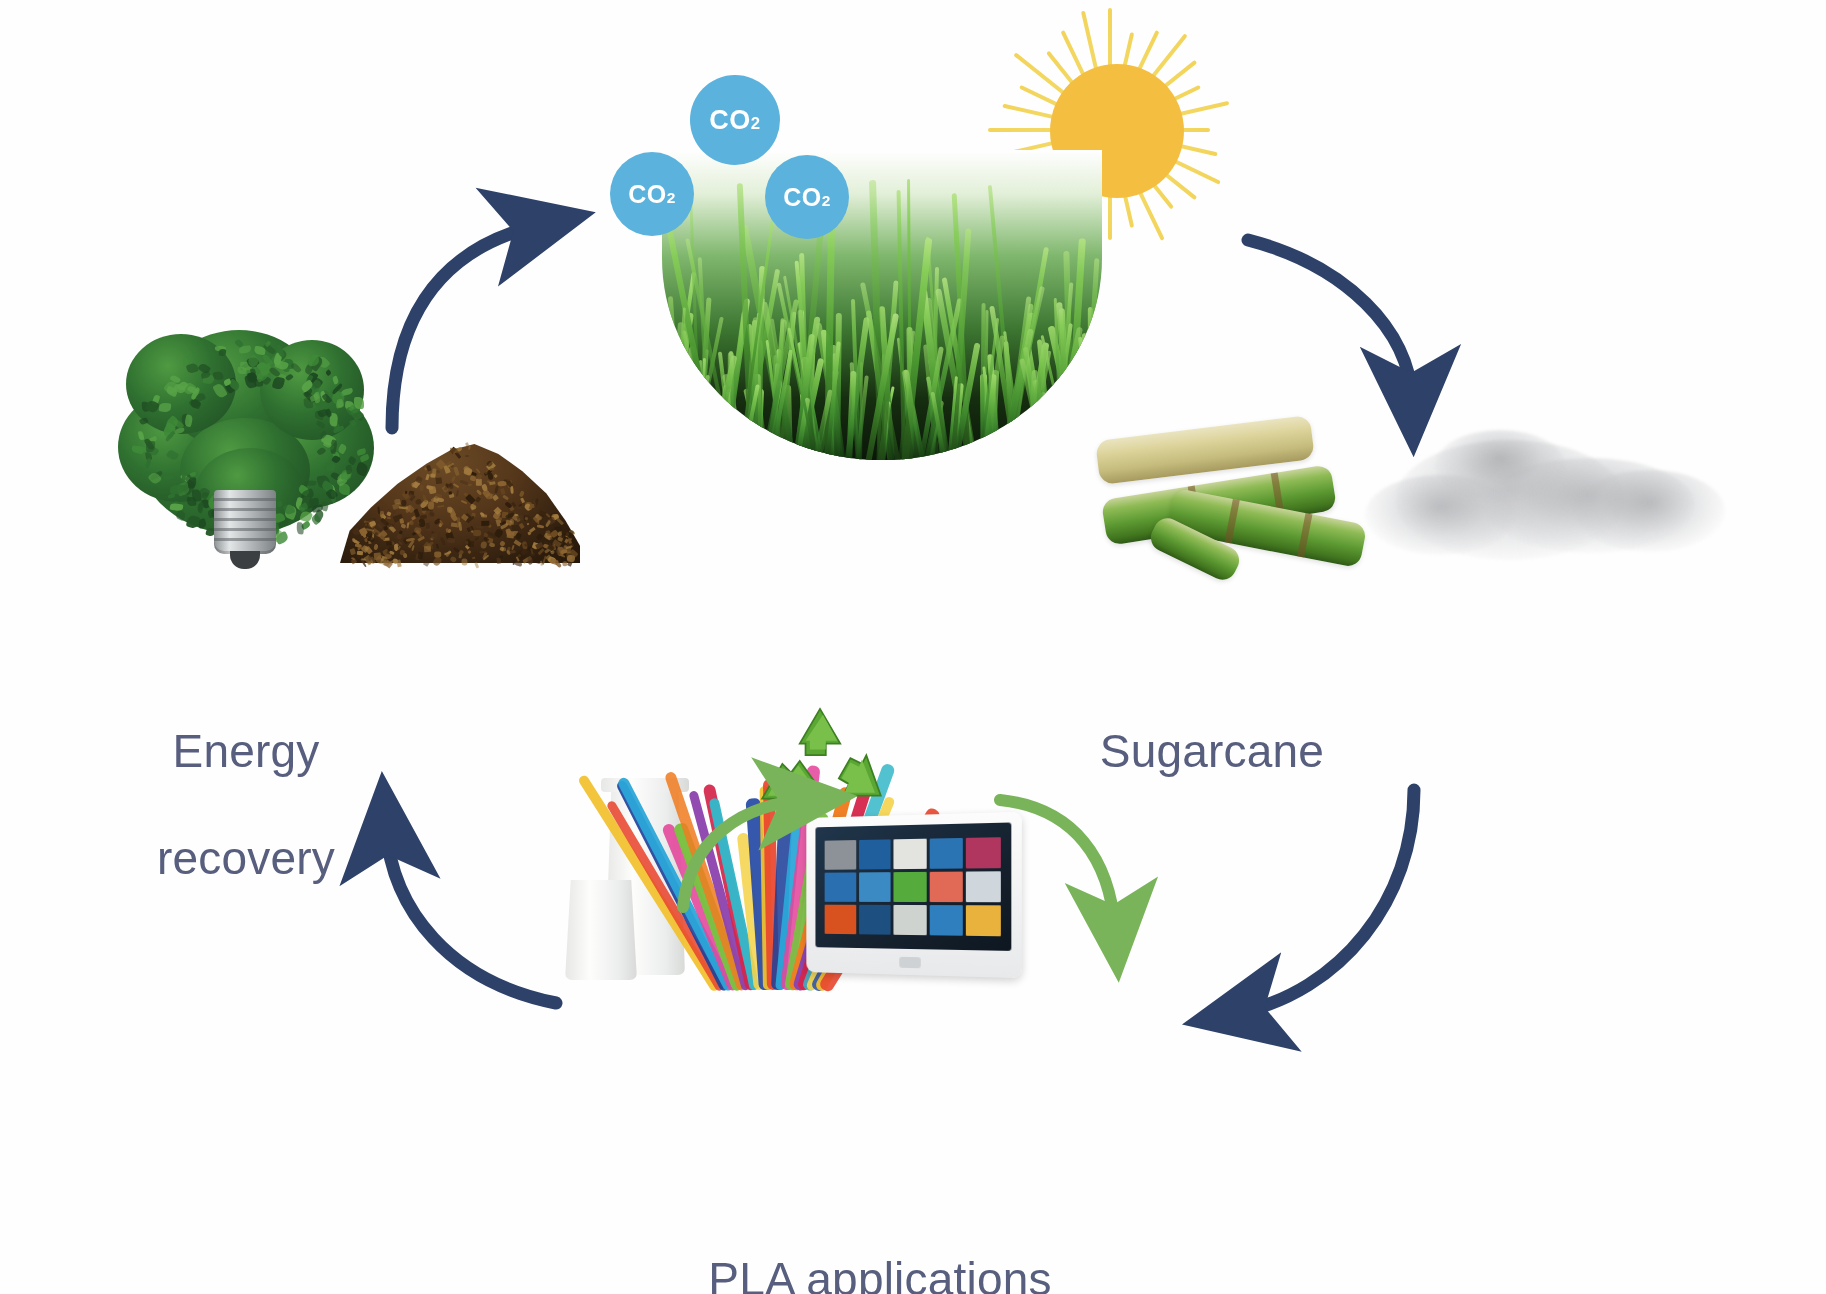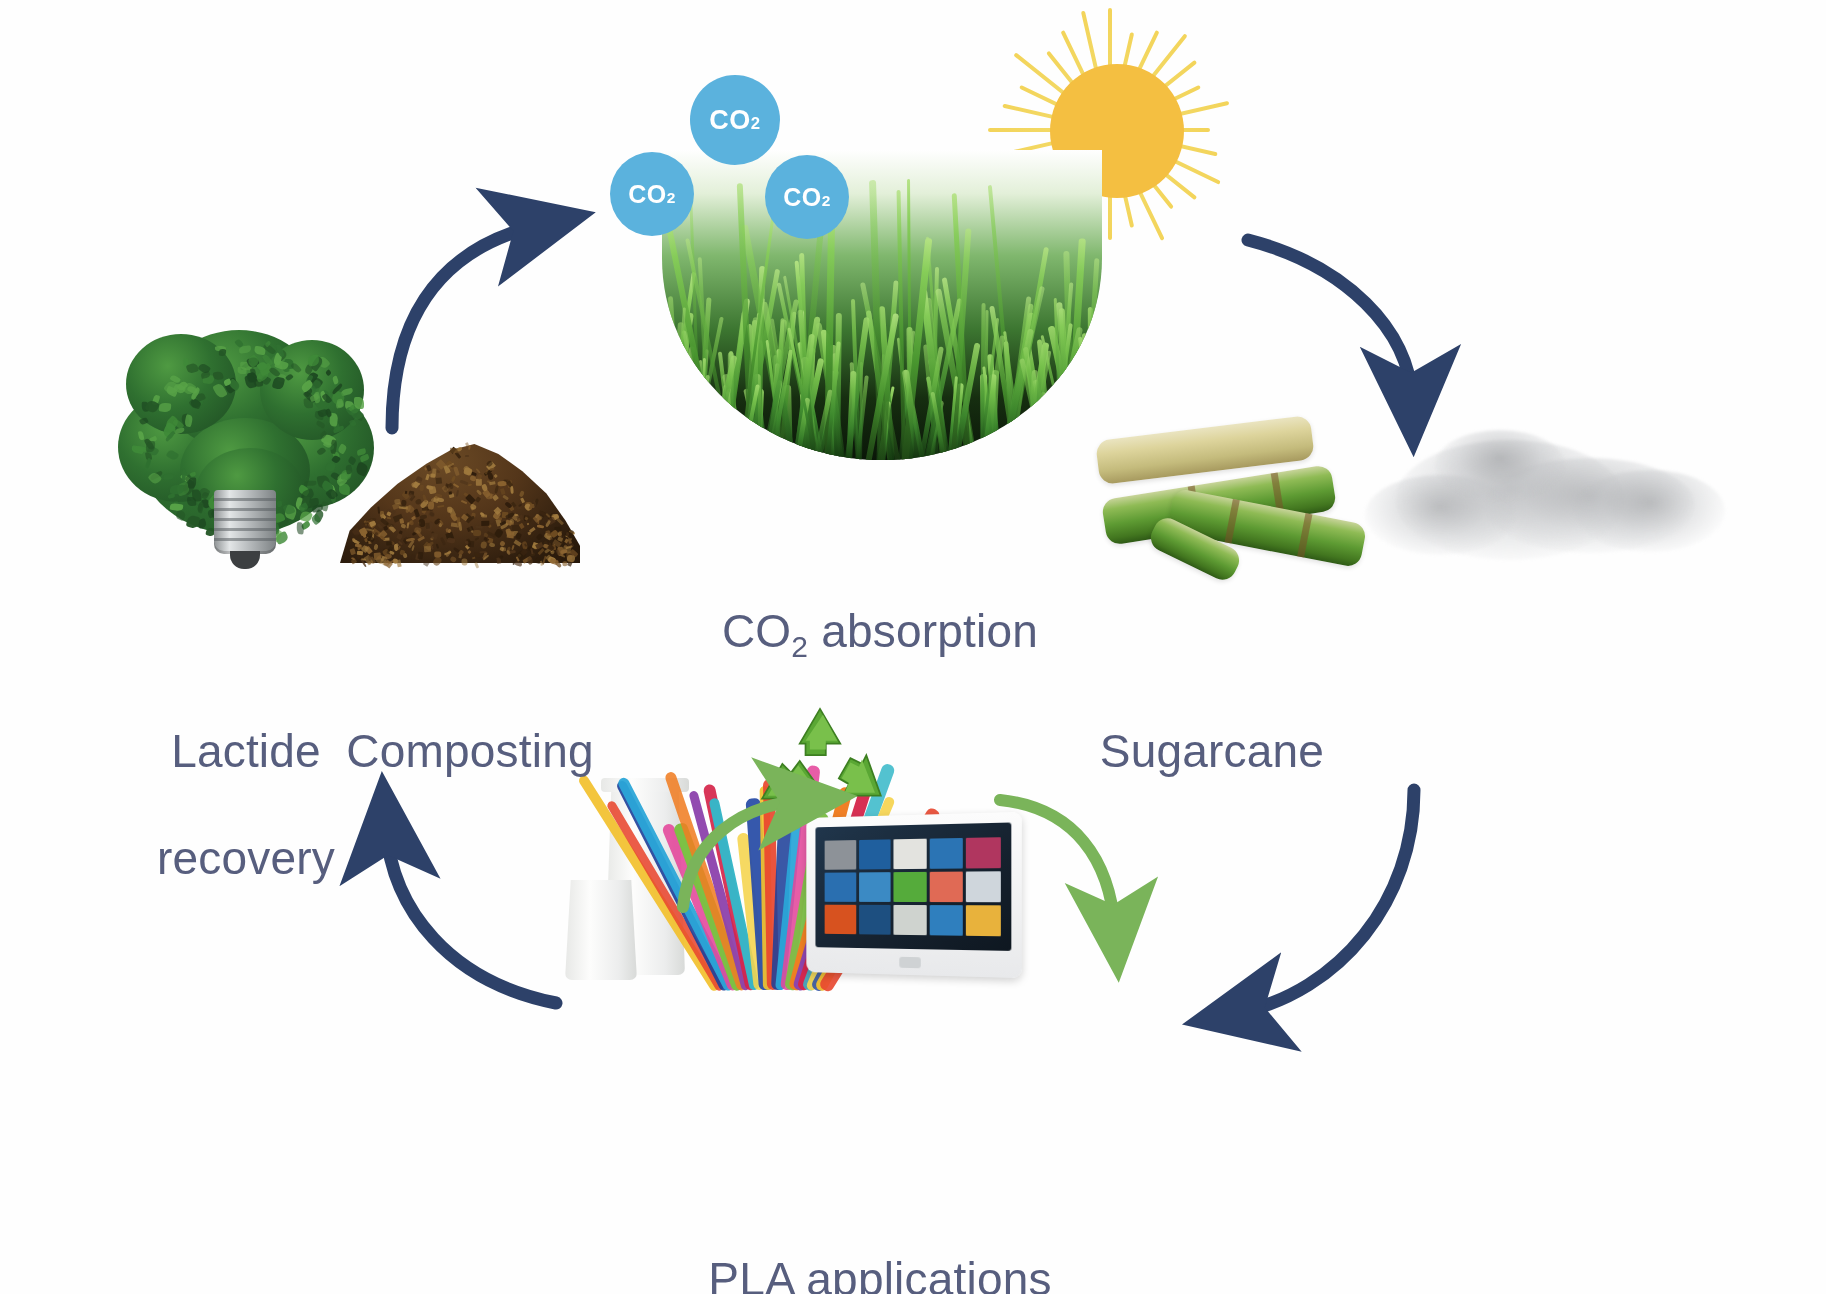--- a/index.html
+++ b/index.html
@@ -1173,32 +1173,26 @@
 
     <path d="M1414,790 C1414,900 1340,992 1238,1013" fill="none" stroke="#2d4169" stroke-width="13" stroke-linecap="round" marker-end="url(#navyhead)"></path>
 
     <path d="M556,1003 C450,982 392,910 386,828" fill="none" stroke="#2d4169" stroke-width="13" stroke-linecap="round" marker-end="url(#navyhead)"></path>
 
     <path d="M683,907 C690,840 740,805 805,800" fill="none" stroke="#7ab45a" stroke-width="12" stroke-linecap="round" marker-end="url(#greenhead)"></path>
 
     <path d="M1000,800 C1075,808 1110,860 1115,930" fill="none" stroke="#7ab45a" stroke-width="12" stroke-linecap="round" marker-end="url(#greenhead)"></path>
   </svg>
 
-  <div class="label" style="left:660px;top:552px;width:440px;">
-    <span>CO</span><span class="sub">2</span><span> absorption</span>
-  </div>
 
   <div class="label" style="left:96px;top:672px;width:300px;">
-    <span>Lactide</span><br>
+    <span>Energy</span><br>
     <span>recovery</span>
   </div>
 
-  <div class="label" style="left:322px;top:672px;width:296px;">
-    <span>Composting</span>
-  </div>
 
   <div class="label" style="left:1072px;top:672px;width:280px;">
     <span>Sugarcane</span>
   </div>
 
   <div class="label" style="left:1370px;top:672px;width:300px;">
     <br>
   </div>
 
   <div class="label" style="left:620px;top:1200px;width:520px;">

